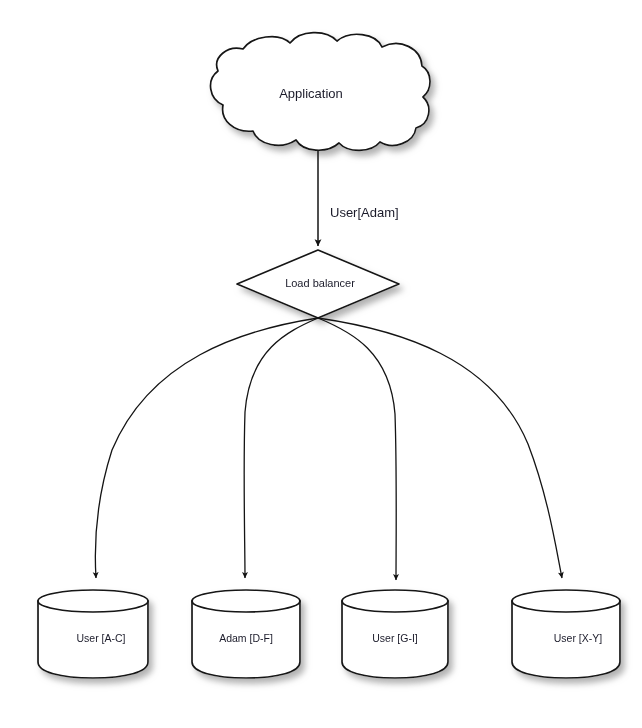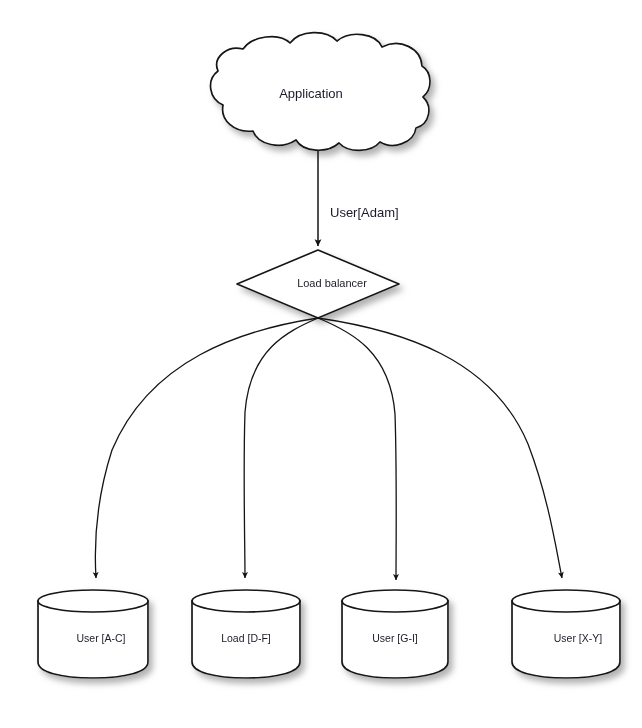--- a/index.html
+++ b/index.html
@@ -39,21 +39,21 @@
     white-space: nowrap;
     -webkit-font-smoothing: antialiased;
   }
   #label-application {
     left: 196px;
     top: 87px;
     width: 230px;
     font-size: 13px;
   }
   #label-load-balancer {
-    left: 251px;
+    left: 239px;
     top: 277px;
     width: 162px;
     font-size: 11px;
   }
   #label-edge-user {
     left: 330px;
     top: 186px;
     width: 110px;
     text-align: left;
     font-size: 13px;
@@ -133,19 +133,19 @@
   </svg>
 
   <div class="node-label" id="label-application">Application</div>
 
   <div class="node-label" id="label-load-balancer">Load balancer</div>
 
   <div class="node-label" id="label-edge-user">User[Adam]</div>
 
   <div class="node-label db-label" id="label-db-0">User [A-C]</div>
 
-  <div class="node-label db-label" id="label-db-1">Load [D-F]</div>
+  <div class="node-label db-label" id="label-db-1">Adam [D-F]</div>
 
   <div class="node-label db-label" id="label-db-2">User [G-I]</div>
 
   <div class="node-label db-label" id="label-db-3">User [X-Y]</div>
 
 </div>
 
 </body></html>

